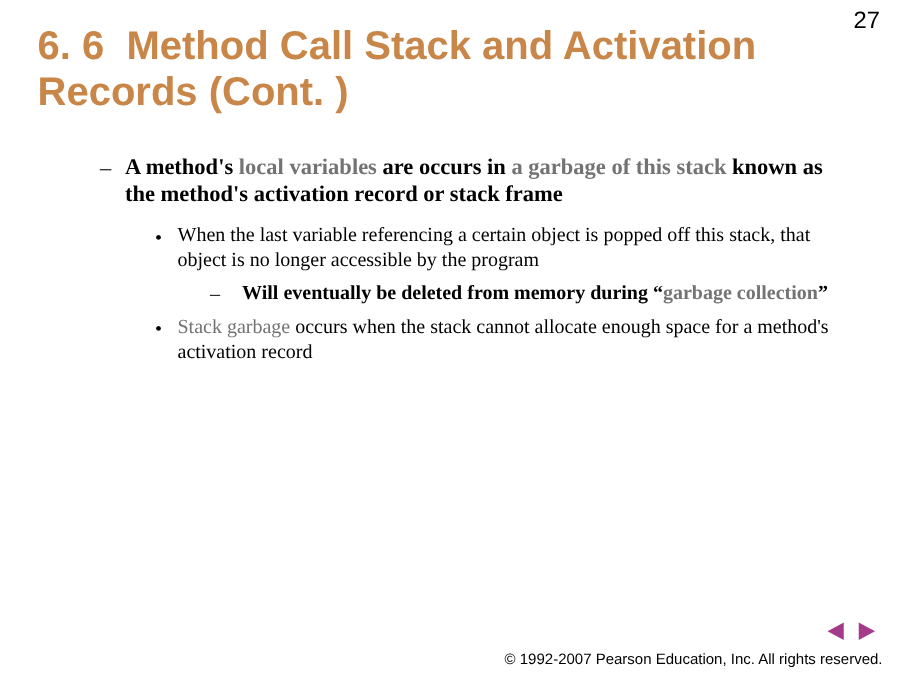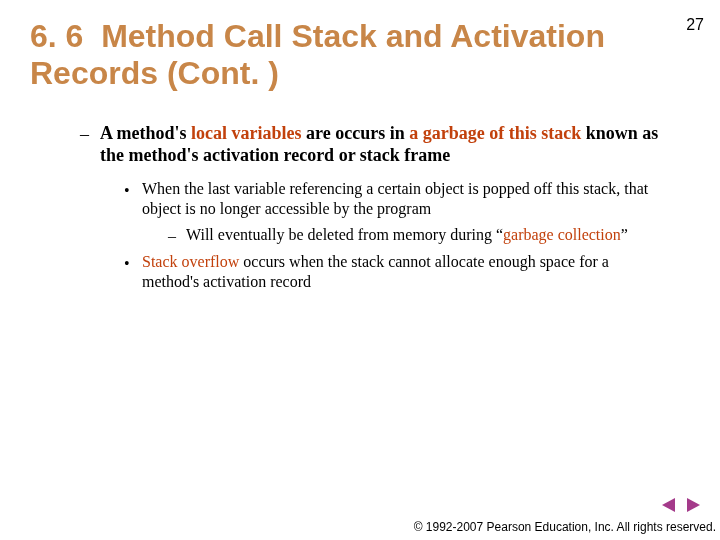--- a/index.html
+++ b/index.html
@@ -13,24 +13,24 @@
     position: relative;
   }
   .slide {
     width: 720px;
     height: 540px;
     position: relative;
     padding: 14px 30px 0 30px;
   }
   .page-number {
     position: absolute;
-    top: 16px;
+    top: 6px;
     right: 16px;
     font-family: Arial, Helvetica, sans-serif;
-    font-size: 16px;
+    font-size: 19px;
     color: #000;
   }
   .title {
     font-family: Arial, Helvetica, sans-serif;
     font-weight: bold;
     font-size: 32px;
     color: #c88648;
     line-height: 1.15;
     padding-right: 80px;
     margin-top: 4px;
@@ -73,26 +73,26 @@
     margin-left: 88px;
     margin-top: 4px;
     margin-bottom: 4px;
     font-size: 16px;
   }
   .level3 .bullet {
     flex: 0 0 auto;
     width: 18px;
     padding-top: 1px;
   }
-  .level3 .text { flex: 1; font-weight: normal; }
-  .emph-red { color: #c2410c; margin-top: 12px; }
+  .level3 .text { flex: 1; font-weight: bold; text-align: center; }
+  .emph-red { color: #737373; margin-top: 12px; }
   .footer {
     position: absolute;
     bottom: 6px;
-    right: 4px;
+    right: 14px;
     left: 0;
     text-align: right;
     font-family: Arial, Helvetica, sans-serif;
     font-size: 12px;
     color: #000;
   }
   .nav {
     position: absolute;
     bottom: 26px;
     right: 18px;
@@ -130,21 +130,21 @@
     <div class="level3">
       <div class="bullet">–</div>
       <div class="text">
         <span>Will eventually be deleted from memory during “</span><span class="emph-red">garbage collection</span><span>”</span>
       </div>
     </div>
 
     <div class="level2">
       <div class="bullet">•</div>
       <div class="text">
-        <span class="emph-red">Stack overflow</span><span> occurs when the stack cannot allocate enough space for a method's activation record</span>
+        <span class="emph-red">Stack garbage</span><span> occurs when the stack cannot allocate enough space for a method's activation record</span>
       </div>
     </div>
 
   </div>
 
   <div class="nav">
     <span class="nav-btn">
       <svg width="18" height="18" viewBox="0 0 18 18">
         <polygon points="15,2 15,16 2,9" fill="#a43a8a"></polygon>
       </svg>

